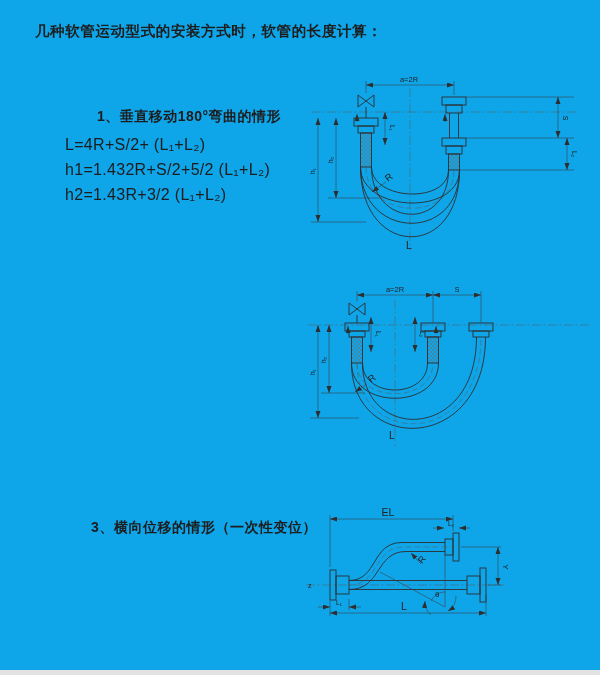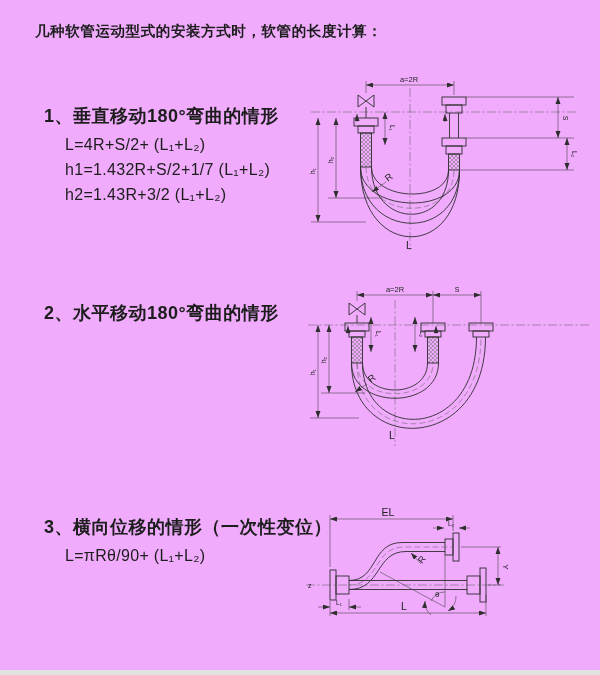--- a/index.html
+++ b/index.html
@@ -1,43 +1,43 @@
 <!DOCTYPE html>
 <html><head>
 <meta charset="utf-8">
 <style>
   html,body{margin:0;padding:0;background:#ffffff;}
   .page{
-    position:relative;width:600px;height:675px;background:#f0abfc;overflow:hidden;
+    position:relative;width:600px;height:675px;background:#0ea5e9;overflow:hidden;
     font-family:"Liberation Sans","DejaVu Sans",sans-serif;color:#1d1d1d;
   }
   .doc-title{
     position:absolute;left:35px;top:22px;font-size:14.5px;font-weight:bold;
     letter-spacing:0.6px;white-space:nowrap;
   }
   .sec-text{position:absolute;width:290px;}
-  .sec-heading{font-size:18px;font-weight:bold;letter-spacing:0.5px;line-height:20px;white-space:nowrap;}
+  .sec-heading{font-size:14px;font-weight:bold;letter-spacing:0.5px;line-height:20px;white-space:nowrap;text-align:center;}
   .formula{font-size:16px;line-height:25px;padding-left:21px;letter-spacing:0.3px;white-space:nowrap;}
   .formula-list{margin-top:6px;}
   .dia{position:absolute;}
   .dia text{fill:#222;font-family:"Liberation Sans","DejaVu Sans",sans-serif;}
   .scan-edge{position:absolute;left:0;bottom:0;width:600px;height:5px;background:#e2e2e2;}
 </style>
 </head>
 <body>
 
 <div class="page">
 
   <div class="doc-title">几种软管运动型式的安装方式时，软管的长度计算：</div>
 
   <div class="sec-text" style="left:44px;top:106px">
     <div class="sec-heading">1、垂直移动180°弯曲的情形</div>
     <div class="formula-list">
       <div class="formula">L=4R+S/2+ (L₁+L₂)</div>
-      <div class="formula">h1=1.432R+S/2+1/7 (L₁+L₂)</div>
+      <div class="formula">h1=1.432R+S/2+5/2 (L₁+L₂)</div>
       <div class="formula">h2=1.43R+3/2 (L₁+L₂)</div>
     </div>
   </div>
 
   <svg class="dia" style="left:308px;top:68px" width="285" height="185" viewBox="0 0 285 185">
     <defs>
       <marker id="ae1" markerWidth="8" markerHeight="6" refX="7" refY="2.5" orient="auto" markerUnits="userSpaceOnUse">
           <path d="M0,0 L7,2.5 L0,5 Z" fill="#2e2e2e"></path>
         </marker>
       <marker id="as1" markerWidth="8" markerHeight="6" refX="0" refY="2.5" orient="auto" markerUnits="userSpaceOnUse">
@@ -104,21 +104,20 @@
     <text x="82" y="60" font-size="6.5" text-anchor="middle" transform="rotate(90 82 60)">L₁</text>
     <text x="255" y="50" font-size="7" text-anchor="middle" transform="rotate(90 255 50)">S</text>
     <text x="264" y="86" font-size="6.5" text-anchor="middle" transform="rotate(90 264 86)">L₂</text>
     <text x="7" y="103" font-size="6.5" text-anchor="middle" transform="rotate(-90 7 103)">h₁</text>
     <text x="25" y="92" font-size="6.5" text-anchor="middle" transform="rotate(-90 25 92)">h₂</text>
     <text x="80" y="114" font-size="9.5" transform="rotate(-38 80 114)">R</text>
     <text x="98" y="181" font-size="10.5">L</text>
   </svg>
 
   <div class="sec-text" style="left:44px;top:303px">
-    <div class="sec-heading">2、水平移动180°弯曲的情形</div>
     <div class="formula-list">
     </div>
   </div>
 
   <svg class="dia" style="left:305px;top:278px" width="290" height="175" viewBox="0 0 290 175">
     <defs>
       <marker id="ae2" markerWidth="8" markerHeight="6" refX="7" refY="2.5" orient="auto" markerUnits="userSpaceOnUse">
           <path d="M0,0 L7,2.5 L0,5 Z" fill="#2e2e2e"></path>
         </marker>
       <marker id="as2" markerWidth="8" markerHeight="6" refX="0" refY="2.5" orient="auto" markerUnits="userSpaceOnUse">
@@ -184,24 +183,23 @@
     <text x="90" y="14" font-size="7.5" text-anchor="middle">a=2R</text>
     <text x="152" y="14" font-size="7" text-anchor="middle">S</text>
     <text x="71" y="56" font-size="6.5" text-anchor="middle" transform="rotate(90 71 56)">L₁</text>
     <text x="115" y="56" font-size="6.5" text-anchor="middle" transform="rotate(90 115 56)">L₂</text>
     <text x="10" y="94" font-size="6.5" text-anchor="middle" transform="rotate(-90 10 94)">h₁</text>
     <text x="21" y="82" font-size="6.5" text-anchor="middle" transform="rotate(-90 21 82)">h₂</text>
     <text x="66" y="105" font-size="9.5" transform="rotate(-38 66 105)">R</text>
     <text x="84" y="161" font-size="10.5">L</text>
   </svg>
 
-  <div class="sec-text" style="left:44px;top:517px">
+  <div class="sec-text" style="left:59px;top:517px">
     <div class="sec-heading">3、横向位移的情形（一次性变位）</div>
     <div class="formula-list">
-      <div class="formula">L=πRθ/90+ (L₁+L₂)</div>
     </div>
   </div>
 
   <svg class="dia" style="left:298px;top:495px" width="215" height="160" viewBox="0 0 215 160">
     <defs>
       <marker id="ae3" markerWidth="8" markerHeight="6" refX="7" refY="2.5" orient="auto" markerUnits="userSpaceOnUse">
           <path d="M0,0 L7,2.5 L0,5 Z" fill="#2e2e2e"></path>
         </marker>
       <marker id="as3" markerWidth="8" markerHeight="6" refX="0" refY="2.5" orient="auto" markerUnits="userSpaceOnUse">
           <path d="M7,0 L0,2.5 L7,5 Z" fill="#2e2e2e"></path>

